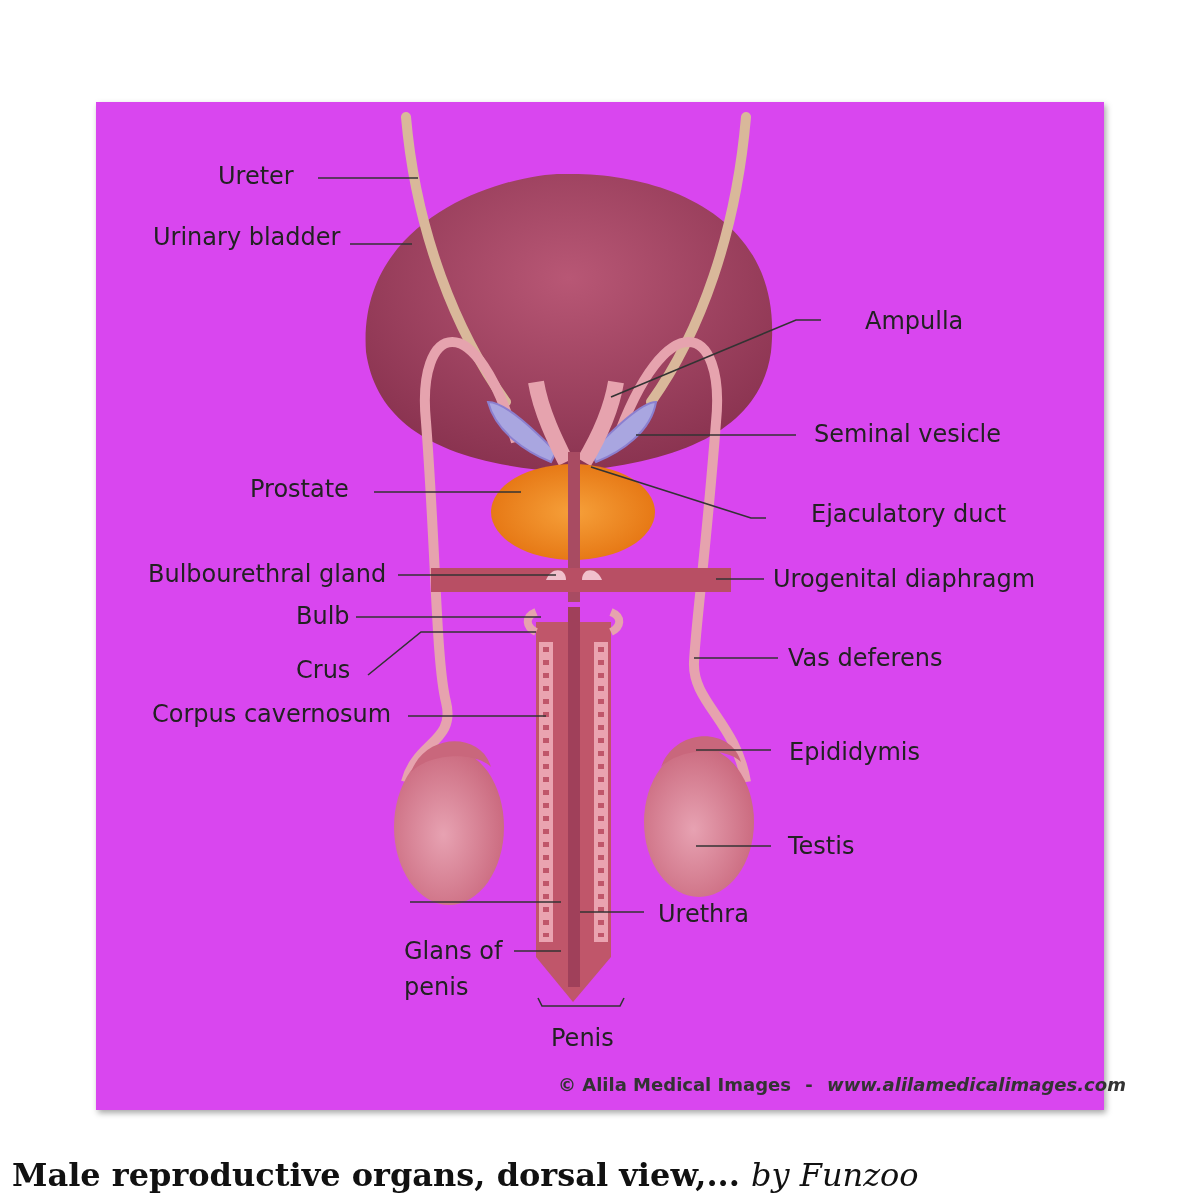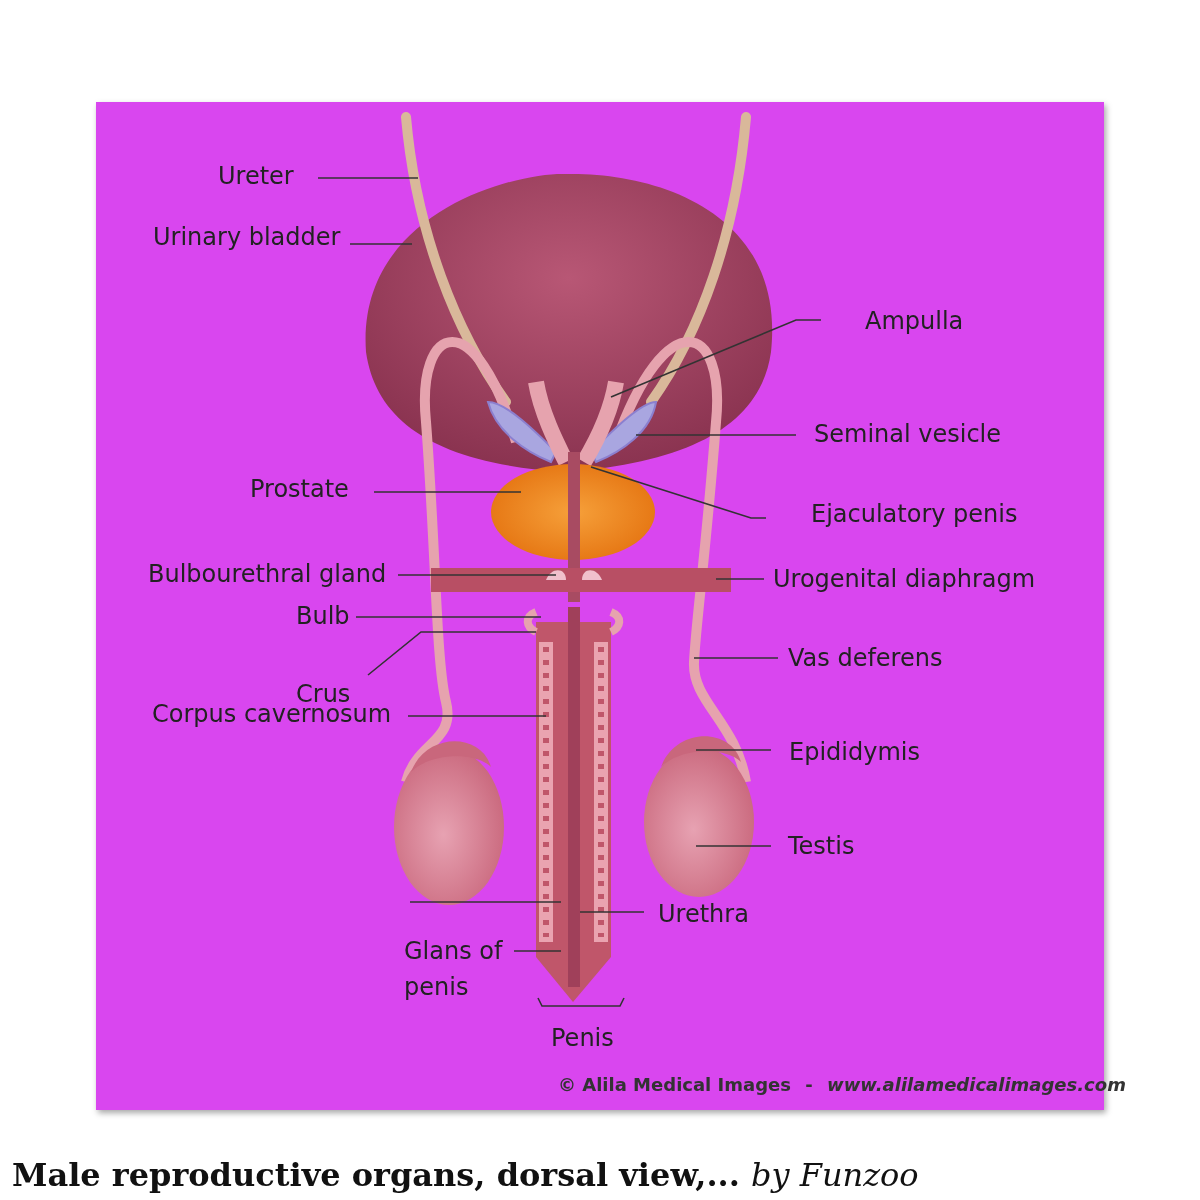--- a/index.html
+++ b/index.html
@@ -92,25 +92,25 @@
       <line x1="418" y1="849" x2="465" y2="849"></line>
       <polyline points="442,896 446,904 524,904 528,896"></polyline>
     </g>
   </svg>
 
   <div class="lbl" style="left:122px;top:60px;">Ureter</div>
   <div class="lbl" style="left:48px;top:121px;margin-left:9px;">Urinary bladder</div>
   <div class="lbl" style="left:769px;top:205px;">Ampulla</div>
   <div class="lbl" style="left:718px;top:318px;">Seminal  vesicle</div>
   <div class="lbl" style="left:154px;top:373px;">Prostate</div>
-  <div class="lbl" style="left:715px;top:398px;">Ejaculatory penis</div>
+  <div class="lbl" style="left:715px;top:398px;">Ejaculatory duct</div>
   <div class="lbl" style="left:52px;top:458px;">Bulbourethral gland</div>
   <div class="lbl" style="left:677px;top:463px;">Urogenital diaphragm</div>
   <div class="lbl" style="left:200px;top:500px;">Bulb</div>
-  <div class="lbl" style="left:200px;top:554px;margin-top:24px;">Crus</div>
+  <div class="lbl" style="left:200px;top:554px;">Crus</div>
   <div class="lbl" style="left:692px;top:542px;">Vas deferens</div>
   <div class="lbl" style="left:56px;top:598px;">Corpus cavernosum</div>
   <div class="lbl" style="left:693px;top:636px;">Epididymis</div>
   <div class="lbl" style="left:692px;top:730px;">Testis</div>
   <div class="lbl" style="left:562px;top:798px;">Urethra</div>
   <div class="lbl" style="left:308px;top:835px;">Glans of</div>
   <div class="lbl" style="left:308px;top:871px;">penis</div>
   <div class="lbl" style="left:455px;top:922px;">Penis</div>
 
   <div class="credit" style="left:462px;top:972px;">

